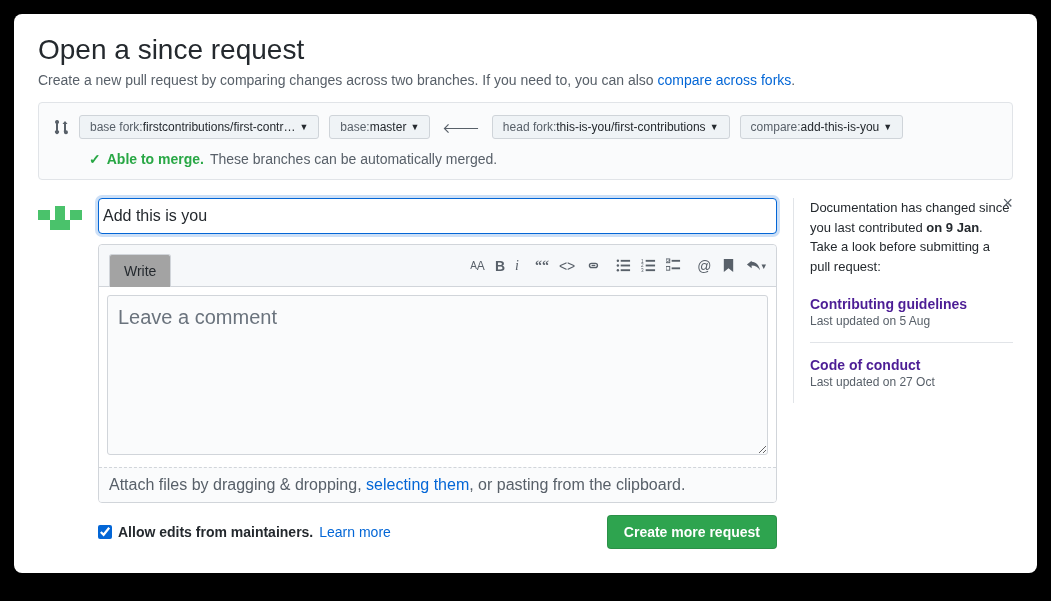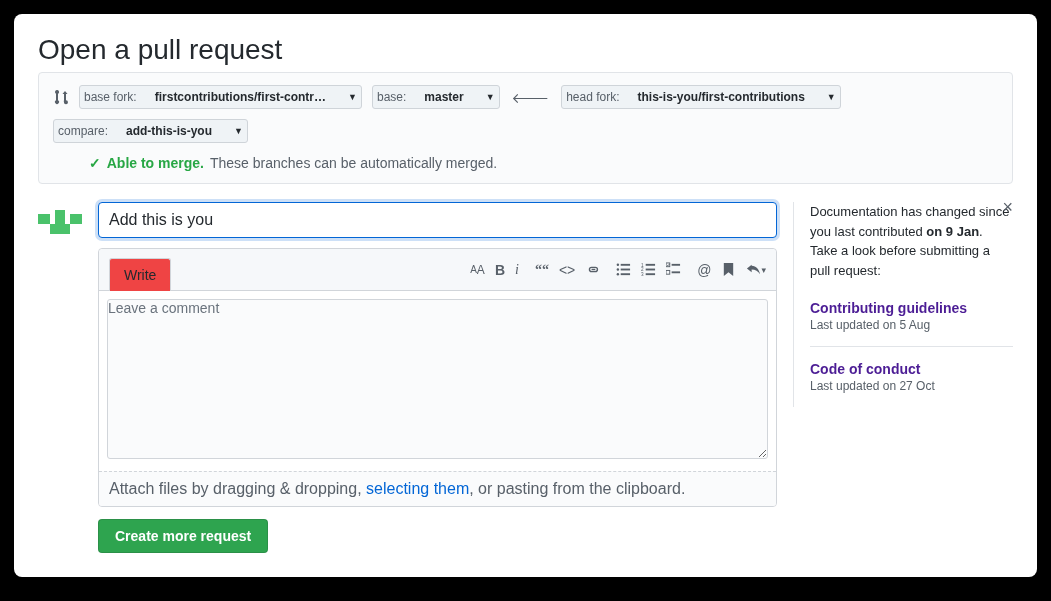--- a/index.html
+++ b/index.html
@@ -4,64 +4,67 @@
 <style>
 * { box-sizing: border-box; margin: 0; padding: 0; }
 body { font-family: -apple-system, BlinkMacSystemFont, "Segoe UI", Helvetica, Arial, sans-serif; background: #000; padding: 14px; }
 .page { background: #fff; border-radius: 8px; padding: 20px 24px 24px; }
 h1 { font-size: 28px; font-weight: 400; color: #24292e; margin-bottom: 6px; }
 .subtitle { font-size: 14px; color: #586069; margin-bottom: 14px; }
 .link { color: #0366d6; text-decoration: none; cursor: pointer; }
 .compare-box { border: 1px solid #e1e4e8; border-radius: 4px; background: #fafbfc; padding: 12px 14px; margin-bottom: 18px; }
 .compare-row { display: flex; align-items: center; gap: 10px; flex-wrap: wrap; margin-bottom: 12px; }
 .compare-icon { width: 16px; height: 16px; fill: #586069; }
-.selector { display: inline-flex; align-items: center; background: #eff3f6; border: 1px solid #cfd4d9; border-radius: 3px; padding: 4px 4px; font-size: 12px; color: #24292e; cursor: pointer; gap: 18px; }
+.selector { display: inline-flex; align-items: center; background: #eff3f6; border: 1px solid #cfd4d9; border-radius: 3px; padding: 4px 10px; font-size: 12px; color: #24292e; cursor: pointer; gap: 0; }
 .selector .label { color: #586069; }
-.selector .value { font-weight: 700; }
+.selector .value { font-weight: 400; }
 .caret { margin-left: 4px; font-size: 9px; }
 .arrow-left { color: #586069; font-size: 14px; padding: 0 2px; }
 .merge-status { display: flex; align-items: center; gap: 6px; font-size: 14px; padding-left: 36px; }
 .merge-check { color: #28a745; font-weight: 700; }
 .merge-able { color: #28a745; font-weight: 600; }
 .merge-text { color: #586069; }
 .main-row { display: flex; gap: 16px; align-items: flex-start; }
 .avatar { width: 44px; height: 44px; flex-shrink: 0; }
 .avatar-block { width: 44px; height: 44px; }
 .form-col { flex: 1; min-width: 0; }
-.title-input { width: 100%; padding: 8px 10px; font-size: 16px; border: 1px solid #0366d6; border-radius: 4px; box-shadow: 0 0 0 3px rgba(3,102,214,0.2); outline: none; background: #fff; color: #24292e; margin-bottom: 10px; }
+.title-input { width: 100%; padding: 8px 4px; font-size: 16px; border: 1px solid #0366d6; border-radius: 4px; box-shadow: 0 0 0 3px rgba(3,102,214,0.2); outline: none; background: #fff; color: #24292e; margin-bottom: 10px; }
 .comment-box { border: 1px solid #d1d5da; border-radius: 4px; background: #fff; }
 .tab-bar { display: flex; align-items: center; background: #f6f8fa; border-bottom: 1px solid #d1d5da; border-radius: 4px 4px 0 0; padding: 8px 10px 0; }
 .tabs { display: flex; gap: 0; }
 .tab { padding: 8px 14px; font-size: 14px; color: #586069; border: 1px solid transparent; border-bottom: none; cursor: pointer; border-radius: 3px 3px 0 0; position: relative; top: 1px; }
-.tab.active { background: #ef4444; border-color: #d1d5da; color: #24292e; }
+.tab.active { background: #a3a3a3; border-color: #d1d5da; color: #24292e; }
 .toolbar { margin-left: auto; display: flex; align-items: center; gap: 16px; color: #586069; padding-bottom: 8px; }
 .tool-group { display: flex; gap: 10px; align-items: center; }
 .tool { cursor: pointer; font-size: 14px; display: inline-flex; align-items: center; }
 .tool svg { width: 15px; height: 15px; fill: #586069; }
-.comment-area { width: 100%; min-height: 160px; border: none; resize: vertical; font-size: 14px; font-family: inherit; background: #fafbfc; margin: 8px; width: calc(100% - 16px); border: 1px solid #d1d5da; border-radius: 3px; outline: none; }
+.comment-area { width: 100%; min-height: 160px; border: none; resize: vertical; padding: 10px; font-size: 20px; font-family: inherit; background: #fafbfc; margin: 8px; width: calc(100% - 16px); border: 1px solid #d1d5da; border-radius: 3px; outline: none; }
 .comment-area::placeholder { color: #6a737d; }
 .attach-row { padding: 8px 10px; font-size: 16px; color: #586069; border-top: 1px dashed #d1d5da; background: #fafbfc; border-radius: 0 0 3px 3px; }
 .footer-row { display: flex; align-items: center; justify-content: space-between; margin-top: 12px; }
 .checkbox-row { display: flex; align-items: center; gap: 6px; font-size: 14px; }
 .checkbox-row input { accent-color: #0366d6; width: 14px; height: 14px; }
 .checkbox-row .label-text { font-weight: 600; color: #24292e; }
 .btn-primary { background: #2ea44f; color: #fff; border: 1px solid rgba(27,31,35,0.15); padding: 8px 16px; font-size: 14px; font-weight: 600; border-radius: 4px; cursor: pointer; }
 .sidebar { width: 220px; flex-shrink: 0; font-size: 13px; color: #24292e; border-left: 1px solid #e1e4e8; padding-left: 16px; position: relative; }
 .close-x { position: absolute; top: -4px; right: 0; color: #586069; font-size: 18px; cursor: pointer; line-height: 1; }
 .sidebar p { line-height: 1.5; margin-bottom: 20px; }
 .sidebar strong { font-weight: 600; }
 .side-link { color: #4c1d95; font-weight: 600; font-size: 14px; cursor: pointer; }
 .side-meta { color: #586069; font-size: 12px; margin-top: 2px; margin-bottom: 14px; }
 .side-sep { border-top: 1px solid #e1e4e8; margin: 14px 0; }
 </style>
 </head>
 <body>
 
 <div class="page">
-  <h1>Open a pull request</h1>
+  <h1>Open a since request</h1>
+  <p class="subtitle">
+    <span>Create a new pull request by comparing changes across two branches. If you need to, you can also </span><a class="link">compare across forks</a><span>.</span>
+  </p>
 
   <div class="compare-box">
     <div class="compare-row">
       <svg class="compare-icon" viewBox="0 0 16 16">
           <path d="M5 3a2 2 0 1 0-2 2v6a2 2 0 1 0 2 0V5a2 2 0 0 0 0-2zm6 10a2 2 0 1 0 2-2V5h-2l2-3 2 3h-2v6a2 2 0 0 0-2 2z" fill="none"></path>
           <path d="M2 3a2 2 0 1 1 3 1.73V11.27a2 2 0 1 1-2 0V4.73A2 2 0 0 1 2 3zm9 10a2 2 0 1 0 2-1.73V5h1.5L12 2 9.5 5H11v6.27A2 2 0 0 0 11 13z"></path>
         </svg>
       <span class="selector">
         <span class="label">base fork: </span>
           <span class="value">firstcontributions/first-contr…</span>
@@ -173,20 +176,25 @@
             </div>
           </div>
         </div>
         <textarea class="comment-area" placeholder="Leave a comment" style=""></textarea>
         <div class="attach-row">
           <span>Attach files by dragging &amp; dropping, </span><a class="link">selecting them</a><span>, or pasting from the clipboard.</span>
         </div>
       </div>
 
       <div class="footer-row">
+        <label class="checkbox-row">
+          <input type="checkbox" checked="" style="">
+          <span class="label-text">Allow edits from maintainers.</span>
+          <a class="link">Learn more</a>
+        </label>
         <button class="btn-primary">Create more request</button>
       </div>
     </div>
 
     <div class="sidebar">
       <span class="close-x">×</span>
       <p>
         <span>Documentation has changed since you last contributed </span><strong>on 9 Jan</strong><span>. Take a look before submitting a pull request:</span>
       </p>
       <div class="side-link">Contributing guidelines</div>

